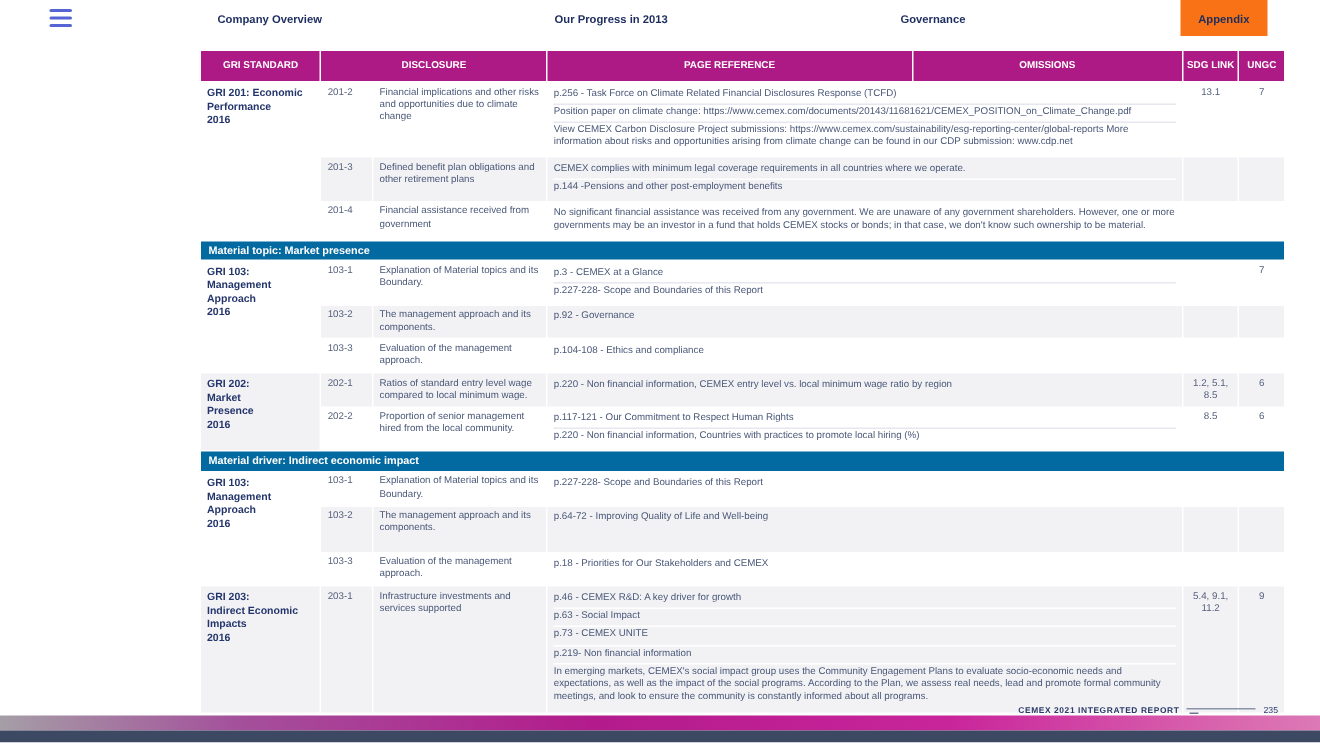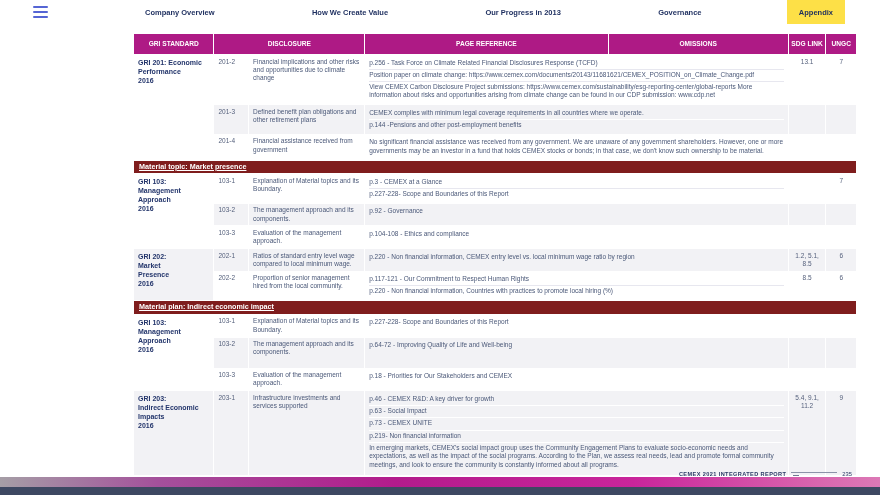--- a/index.html
+++ b/index.html
@@ -9,41 +9,41 @@
 
   
   .navbar { position:absolute; top:0; left:0; right:0; height:26px; background:#fff; }
   .hamburger { position:absolute; left:33px; top:6px; width:15px; height:12px;
     display:flex; flex-direction:column; justify-content:space-between; cursor:pointer; }
   .hamburger span { display:block; height:2.4px; background:#5565d4; border-radius:1px; }
   .nav-tabs { position:absolute; left:133px; top:0; width:712px; height:24px;
     display:flex; justify-content:space-between; align-items:stretch; }
   .nav-tab { display:flex; align-items:center; padding:0 12px; font-size:7.5px;
     font-weight:600; color:#1c2d5e; white-space:nowrap; cursor:pointer; }
-  .nav-tab.active { background:#fde047; }
+  .nav-tab.active { background:#f97316; }
 
   
   .gri-table-wrap { position:absolute; left:133px; top:33px; width:724px; }
   table.gri { width:724px; border-collapse:separate; border-spacing:1.5px;
     table-layout:fixed; font-size:6.5px; color:#4a5878; }
   col.c-std{width:78px;} col.c-code{width:33px;} col.c-desc{width:113px;}
   col.c-pref{width:238px;} col.c-omis{width:176px;} col.c-sdg{width:36px;} col.c-ungc{width:29px;}
   th { background:#ae1a85; color:#fff; font-size:6.6px; font-weight:bold;
     text-align:center; vertical-align:middle; padding:3px 2px; line-height:1.2; height:20px; }
   td { vertical-align:top; padding:2.5px 4px; line-height:1.28; }
   tr.body-row td { background:#fff; }
   tr.body-row.shaded td { background:#f2f2f5; }
   td.std-cell { font-weight:bold; color:#23356b; font-size:7px; line-height:1.3; padding-top:3px; }
   td.code-cell { color:#55607c; }
   td.sdg-cell, td.ungc-cell { text-align:center; color:#55607c; }
   .pref-line { padding:1px 0 2px 0; border-bottom:1px solid #e7e7ef; }
   .pref-line:last-child { border-bottom:none; }
   tr.shaded .pref-line { border-bottom-color:#ffffff; }
-  tr.band-row td { background:#7f1d1d; color:#fff; font-weight:bold;
-    font-size:7.2px; padding:2px 5px; line-height:1.2;text-decoration:underline; }
+  tr.band-row td { background:#0369a1; color:#fff; font-weight:bold;
+    font-size:7.2px; padding:2px 5px; line-height:1.2; }
 
   
   .footer { position:absolute; top:471px; right:28px; display:flex;
     align-items:center; gap:5px; }
   .footer-title { font-size:5.6px; letter-spacing:0.4px; color:#2a3a66;
     text-transform:uppercase; font-weight:600; }
   .footer-line { width:46px; height:4px; border-top:1px solid #8b93a8; position:relative; }
   .footer-line::after { content:""; position:absolute; left:2px; top:2px;
     width:6px; height:1px; background:#707a92; }
   .footer-page { font-size:5.8px; color:#2a3a66; }
@@ -59,21 +59,20 @@
 <div class="page">
 
   <div class="navbar">
     <div class="hamburger">
       <span></span>
       <span></span>
       <span></span>
     </div>
     <div class="nav-tabs" id="nav-tabs">
         <div class="nav-tab">Company Overview</div>
-        <div class="nav-tab">How We Create Value</div>
         <div class="nav-tab">Our Progress in 2013</div>
         <div class="nav-tab">Governance</div>
         <div class="nav-tab active">Appendix</div>
       </div>
   </div>
 
   <div class="gri-table-wrap">
     <table class="gri">
       <colgroup>
         <col class="c-std">
@@ -186,21 +185,21 @@
             <td class="code-cell">202-2</td>
             <td>Proportion of senior management hired from the local community.</td>
             <td colspan="2">
               <div class="pref-line">p.117-121 - Our Commitment to Respect Human Rights</div>
               <div class="pref-line">p.220 - Non financial information, Countries with practices to promote local hiring (%)</div>
             </td>
             <td class="sdg-cell">8.5</td>
             <td class="ungc-cell">6</td>
           </tr>
           <tr class="band-row">
-            <td colspan="7">Material plan: Indirect economic impact</td>
+            <td colspan="7">Material driver: Indirect economic impact</td>
           </tr>
           <tr class="body-row">
             <td class="std-cell" rowspan="3">
               <div>GRI 103:</div>
               <div>Management</div>
               <div>Approach</div>
               <div>2016</div>
             </td>
             <td class="code-cell">103-1</td>
             <td>Explanation of Material topics and its Boundary.</td>

